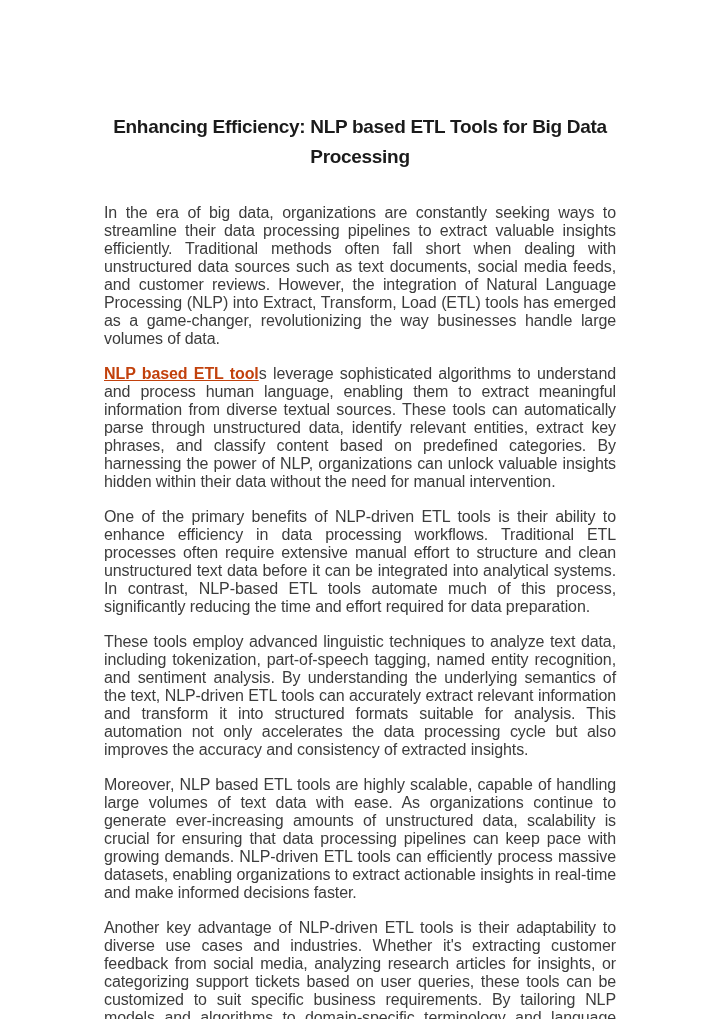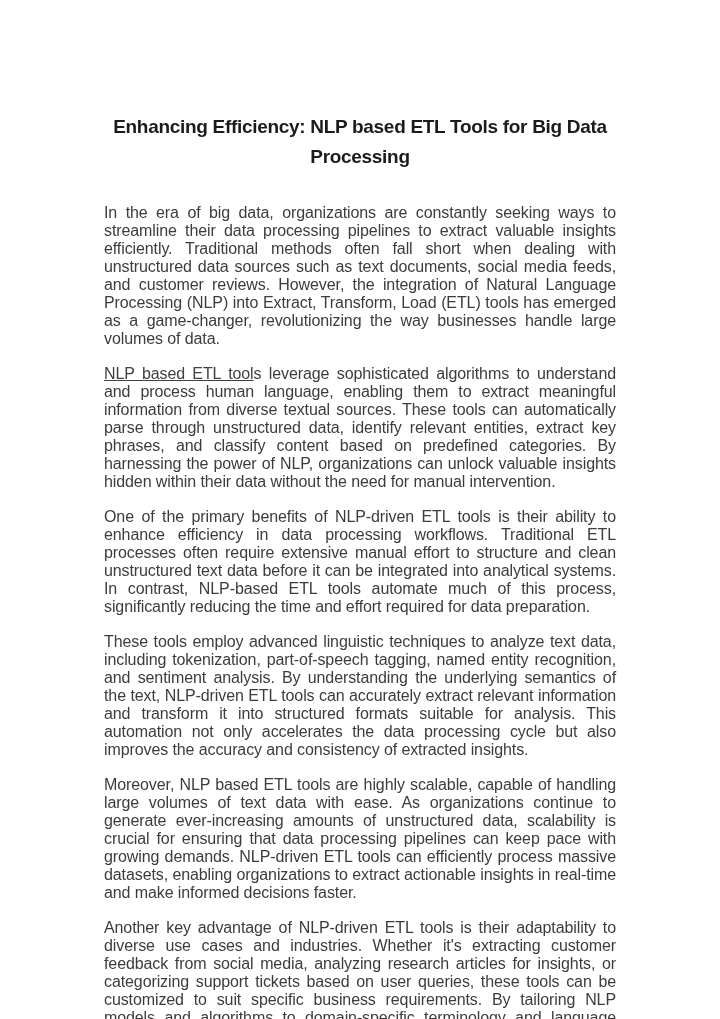--- a/index.html
+++ b/index.html
@@ -37,22 +37,22 @@
   }
   .doc-body p {
     text-align: justify;
     margin-bottom: 17px;
   }
   .doc-body p.continues {
     text-align-last: justify;
     margin-bottom: 4px;
   }
   a.doc-link {
-    color: #404040;
-    font-weight: normal;
+    color: #c2410c;
+    font-weight: bold;
     text-decoration: underline;
     cursor: pointer;
   }
 </style>
 </head>
 <body>
 
 <div class="page">
 
   <h1 class="doc-title">Enhancing Efficiency: NLP based ETL Tools for Big Data Processing</h1>

